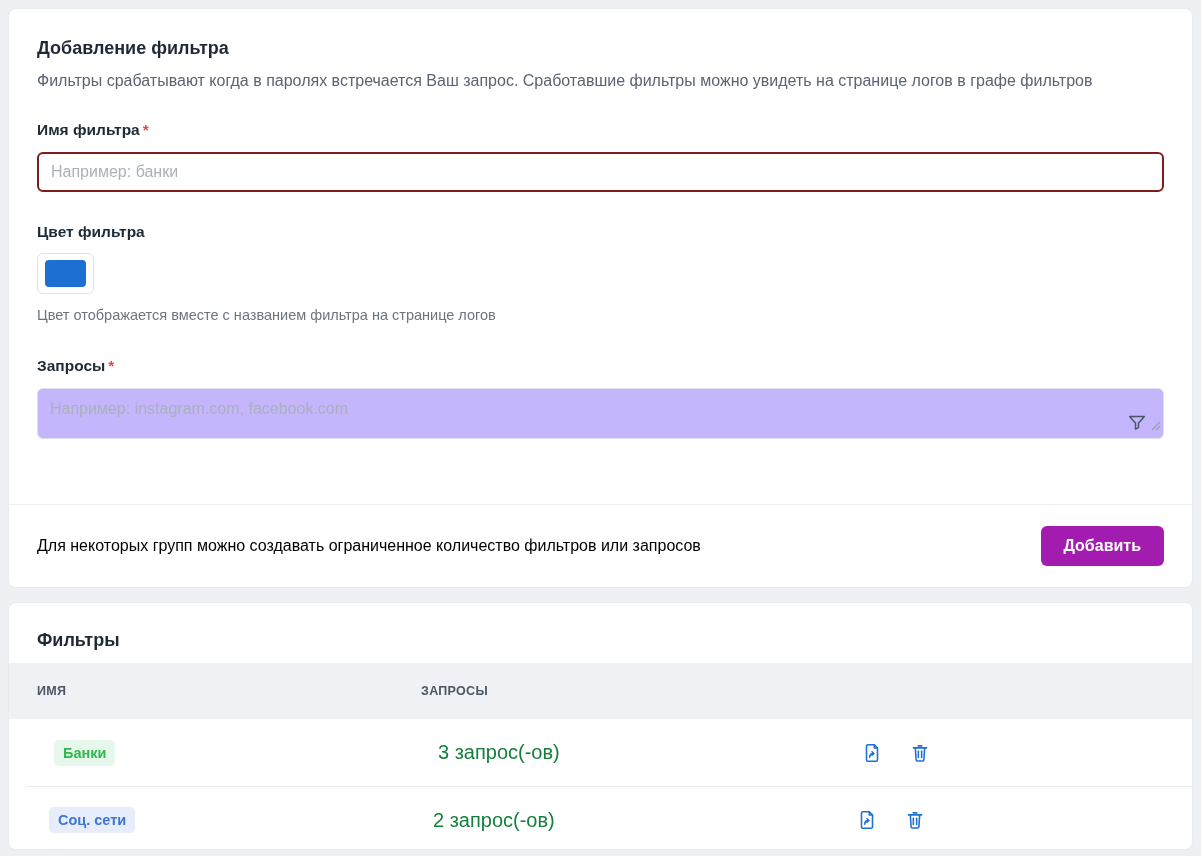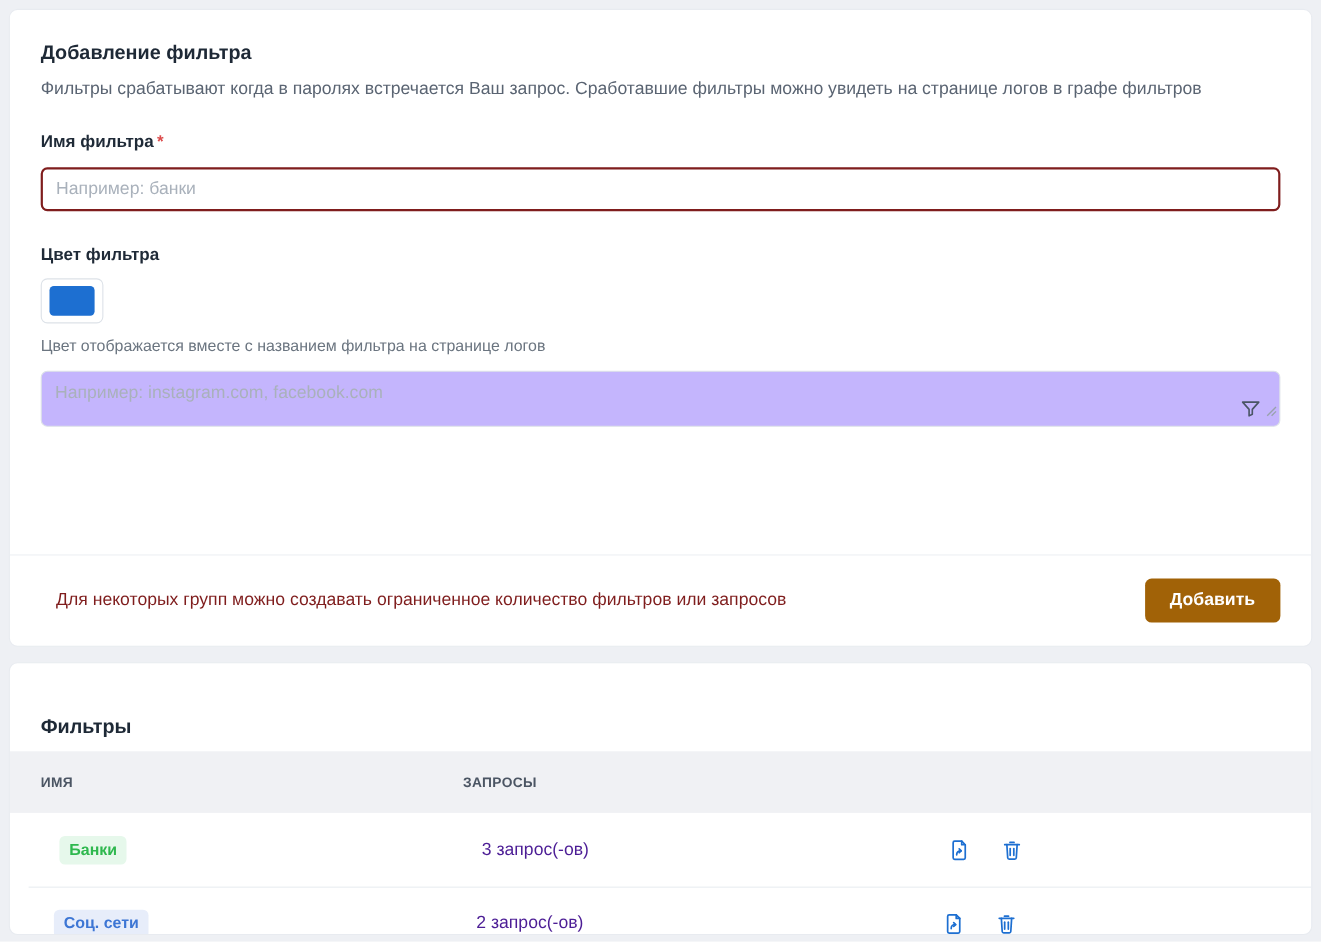--- a/index.html
+++ b/index.html
@@ -53,47 +53,47 @@
     padding:11px 44px 11px 12px;font-size:16px;color:#1e2936;
     font-family:"Liberation Sans",sans-serif;outline:none;display:block;background:#c4b5fd;
   }
   .funnel{position:absolute;right:16px;top:24px;cursor:pointer;}
   .grip{position:absolute;right:3px;bottom:4px;cursor:nwse-resize;}
   .card-footer{
     height:83px;border-top:1px solid #edf0f3;
     display:flex;align-items:center;justify-content:space-between;
     padding:0 28px;box-sizing:border-box;
   }
-  .footer-note{margin:14px;font-size:16px;color:#7f1d1d;}
+  .footer-note{margin:0;font-size:16px;color:#000000;}
   .btn-primary{
     border:none;border-radius:6px;height:40px;padding:0 23px;
     font-size:16px;font-weight:600;color:#ffffff;cursor:pointer;
     font-family:"Liberation Sans",sans-serif;
   }
   
   .card-list{height:248px;overflow:hidden;}
-  .list-header{padding:26px 28px 0 28px;height:60px;box-sizing:border-box;margin-top:20px;}
+  .list-header{padding:26px 28px 0 28px;height:60px;box-sizing:border-box;}
   .thead{
     background:#f0f1f4;height:56px;
     display:grid;grid-template-columns:384px 423px 1fr;align-items:center;
     padding:16px 28px;box-sizing:border-box;
   }
   .th{
     font-size:12.5px;font-weight:700;letter-spacing:.3px;color:#4b5563;
   }
   .trow{
     display:grid;grid-template-columns:384px 423px 1fr;align-items:center;
     height:67px;padding:0 28px;box-sizing:border-box;margin-left:17px;
   }
   .trow + .trow{border-top:1px solid #e9edf1;padding-left:23px;}
   .badge{
     display:inline-block;font-size:14.5px;font-weight:600;
     padding:5px 9px;border-radius:5px;line-height:16px;
   }
-  .cell-queries{font-size:16px;color:#4c1d95;}
+  .cell-queries{font-size:20px;color:#15803d;}
   .actions{display:flex;align-items:center;gap:26px;}
   .icon-btn{background:none;border:none;padding:0;cursor:pointer;line-height:0;}
 </style>
 </head>
 <body>
 
 <div class="page">
 
   <section class="card card-add">
     <div class="card-body">
@@ -104,39 +104,42 @@
         <span>Имя фильтра</span><span class="req">*</span>
       </label>
       <input class="text-input" type="text" placeholder="Например: банки" style="">
 
       <label class="field-label mt-label">Цвет фильтра</label>
       <button class="swatch-btn">
         <span class="swatch-fill" style="background-color: rgb(29, 111, 209);"></span>
       </button>
       <p class="hint">Цвет отображается вместе с названием фильтра на странице логов</p>
 
+      <label class="field-label mt-label-sm">
+        <span>Запросы</span><span class="req">*</span>
+      </label>
       <div class="textarea-wrap">
         <textarea class="queries-textarea" placeholder="Например: instagram.com, facebook.com" style=""></textarea>
         <span class="funnel">
           <svg width="22" height="22" viewBox="0 0 24 24" fill="none" stroke="#4a5565" stroke-width="1.6" stroke-linejoin="round" stroke-linecap="round">
             <path d="M4 5h16l-6.4 7.2v4.8l-3.2 1.6v-6.4L4 5z"></path>
           </svg>
         </span>
         <span class="grip">
           <svg width="12" height="12" viewBox="0 0 12 12">
             <line x1="11" y1="3" x2="3" y2="11" stroke="#98a1ab" stroke-width="1.2"></line>
             <line x1="11" y1="7" x2="7" y2="11" stroke="#98a1ab" stroke-width="1.2"></line>
           </svg>
         </span>
       </div>
     </div>
 
     <div class="card-footer">
       <p class="footer-note">Для некоторых групп можно создавать ограниченное количество фильтров или запросов</p>
-      <button class="btn-primary" style="background-color: #a16207;">Добавить</button>
+      <button class="btn-primary" style="background-color: #a21caf;">Добавить</button>
     </div>
   </section>
 
   <section class="card card-list">
     <div class="list-header">
       <h2 class="card-title">Фильтры</h2>
     </div>
 
     <div class="thead">
       <span class="th">ИМЯ</span>

